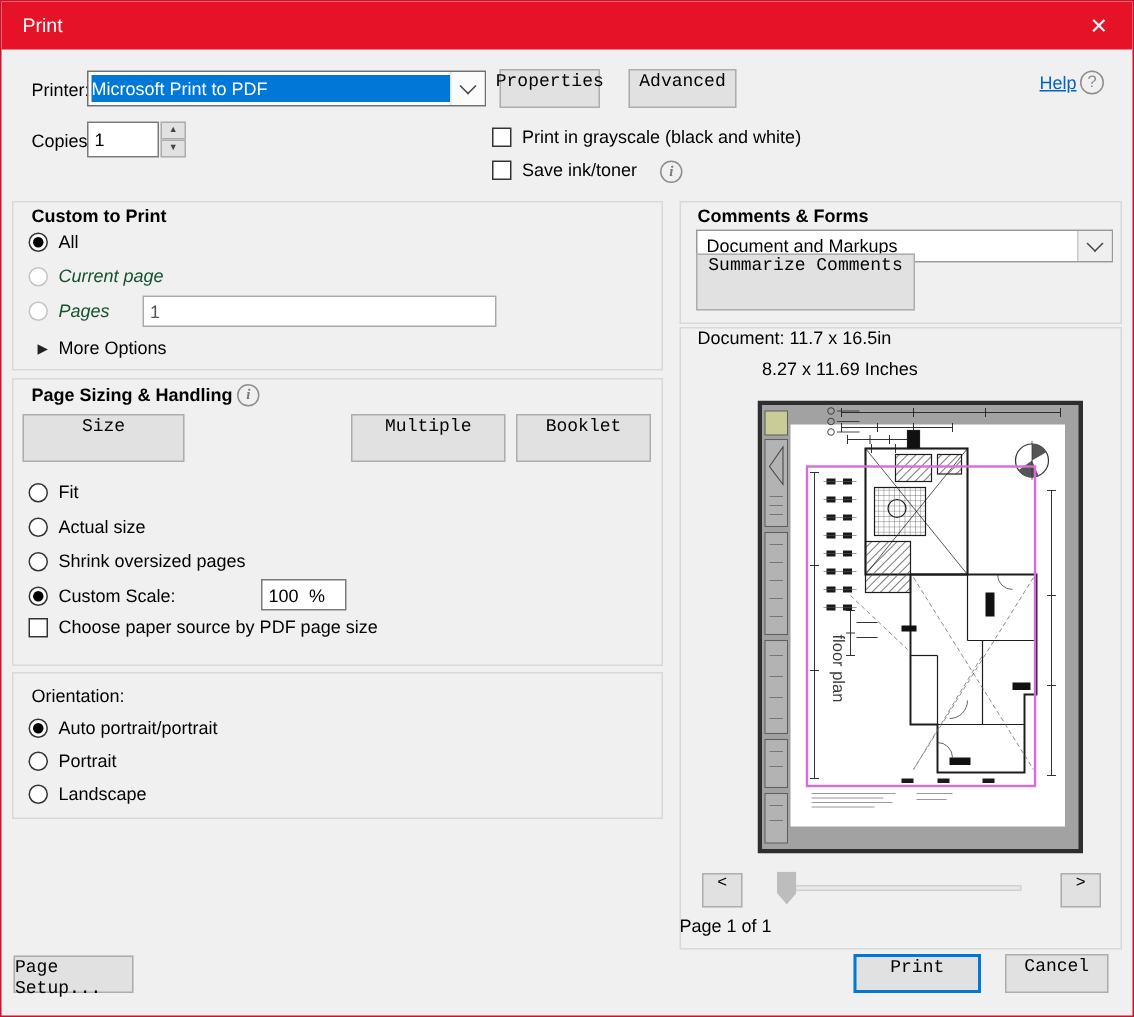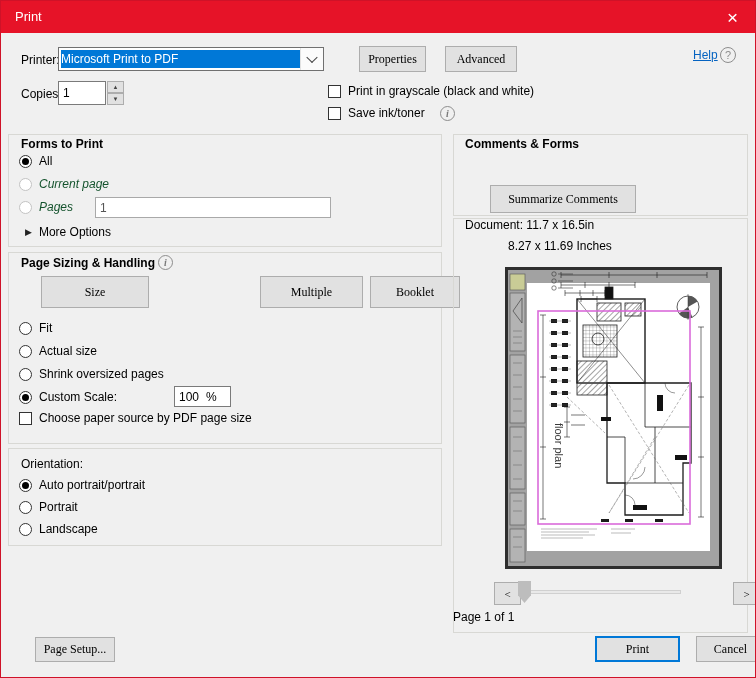--- a/index.html
+++ b/index.html
@@ -8,21 +8,21 @@
     border:1px solid #cf1228;box-sizing:border-box;overflow:hidden;
     font-family:"Liberation Sans",sans-serif;font-size:12px;color:#000;
     -webkit-font-smoothing:antialiased;
   }
   .titlebar{position:absolute;left:0;top:0;right:0;height:32px;background:#e61328;}
   .title-text{position:absolute;left:14px;top:0;height:32px;line-height:32px;color:#fff;font-size:13px;}
   .close-btn{position:absolute;right:0;top:0;width:45px;height:32px;display:flex;align-items:center;justify-content:center;color:#fff;font-size:19px;line-height:1;}
   .lbl{position:absolute;white-space:nowrap;}
   .bold{font-weight:bold;}
   .dis{color:#14532d;font-style:italic;}
-  .btn{position:absolute;background:#e1e1e1;border:1px solid #adadad;display:flex;align-items:center;justify-content:center;box-sizing:border-box;font-size:12px;font-family:Liberation Serif, serif;cursor:default;margin-left:26px;}
+  .btn{position:absolute;background:#e1e1e1;border:1px solid #adadad;display:flex;align-items:flex-start;justify-content:center;box-sizing:border-box;font-size:12px;font-family:Liberation Mono, monospace;cursor:default;}
   .btn.primary{border:2px solid #0078d7;}
   .groupbox{position:absolute;border:1px solid #d8d8d4;box-sizing:border-box;}
   .combo{position:absolute;background:#fff;border:1px solid #707070;box-sizing:border-box;}
   .combo .sel{position:absolute;left:2px;top:2px;bottom:2px;right:23px;background:#0078d7;color:#fff;display:flex;align-items:center;padding-left:0;overflow:hidden;}
   .combo .val{position:absolute;left:6px;top:0;bottom:0;right:23px;display:flex;align-items:center;overflow:hidden;}
   .chev-zone{position:absolute;right:0;top:0;bottom:0;width:22px;background:#fbfbfb;border-left:1px solid #e2e2e2;}
   .chev{position:absolute;right:7px;top:50%;width:7px;height:7px;border-right:1.4px solid #444;border-bottom:1.4px solid #444;transform:translateY(-70%) rotate(45deg);}
   .tinput{position:absolute;border:1px solid #7a7a7a;background:#fff;font-family:inherit;font-size:12px;padding:0 0 0 4px;box-sizing:border-box;outline:none;color:#000;}
   .radio-row,.check-row{position:absolute;display:flex;align-items:center;gap:7px;white-space:nowrap;height:14px;}
   .radio{width:13px;height:13px;border:1px solid #333;border-radius:50%;background:#fff;box-sizing:border-box;position:relative;flex:none;}
@@ -88,21 +88,21 @@
     <span class="checkbox"></span>
     <span>Save ink/toner</span>
   </div>
   <div class="lbl" style="left:439px;top:105px">
     <span class="info-icon">
         <span>i</span>
       </span>
   </div>
 
   <div class="groupbox" style="left:7px;top:133px;width:434px;height:113px"></div>
-  <span class="lbl bold" style="left:20px;top:136px">Forms to Print</span>
+  <span class="lbl bold" style="left:20px;top:136px">Custom to Print</span>
   <div class="radio-row" style="left:18px;top:153px">
     <span class="radio checked"></span>
     <span>All</span>
   </div>
   <div class="radio-row" style="left:18px;top:176px">
     <span class="radio disabled"></span>
     <span class="dis">Current page</span>
   </div>
   <div class="radio-row" style="left:18px;top:199px">
     <span class="radio disabled"></span>
@@ -163,21 +163,29 @@
     <span class="radio"></span>
     <span>Portrait</span>
   </div>
   <div class="radio-row" style="left:18px;top:521px">
     <span class="radio"></span>
     <span>Landscape</span>
   </div>
 
   <div class="groupbox" style="left:452px;top:133px;width:295px;height:82px"></div>
   <span class="lbl bold" style="left:464px;top:136px">Comments &amp; Forms</span>
-  <div class="btn" style="left:463px;top:184px;width:146px;height:28px">
+  <div class="combo" style="left:463px;top:152px;width:278px;height:22px;border-color:#999">
+    <div class="val">
+      <span>Document and Markups</span>
+    </div>
+    <div class="chev-zone" style="background:#efefef;border-left:1px solid #ccc">
+      <span class="chev"></span>
+    </div>
+  </div>
+  <div class="btn" style="left:463px;top:168px;width:146px;height:38px">
     <span>Summarize Comments</span>
   </div>
 
   <div class="groupbox" style="left:452px;top:217px;width:295px;height:415px"></div>
   <span class="lbl" style="left:464px;top:217px">Document: 11.7 x 16.5in</span>
   <span class="lbl" style="left:507px;top:238px">8.27 x 11.69 Inches</span>
 
   <div class="paper">
     <svg width="217" height="302" viewBox="0 0 217 302">
       <defs>

